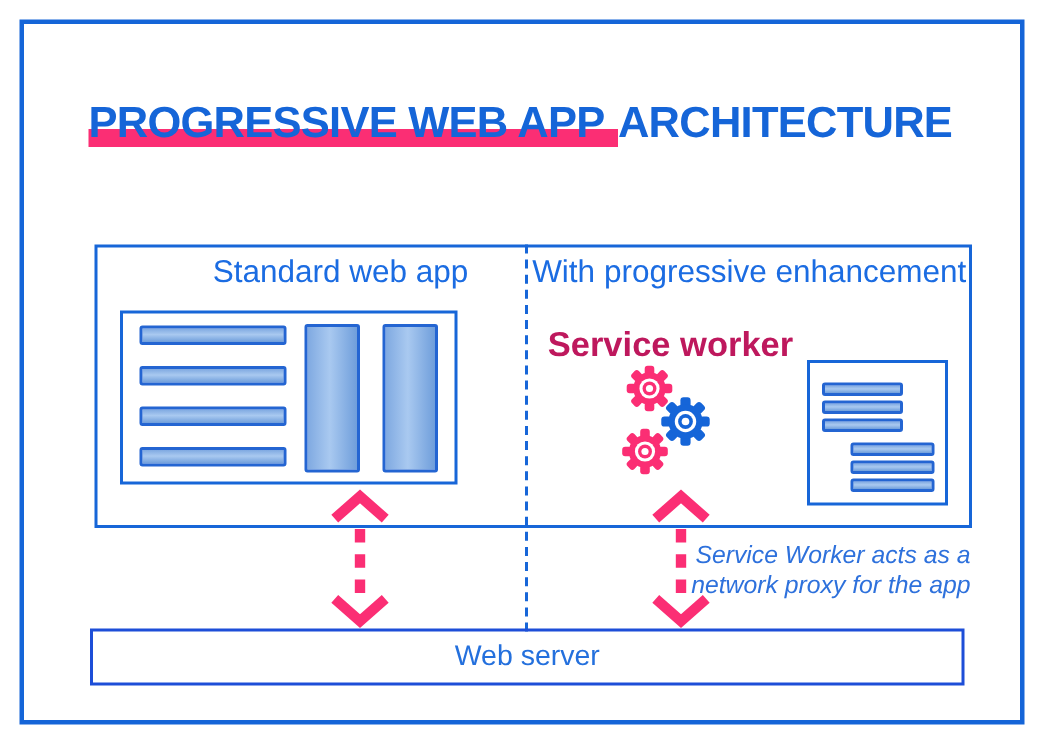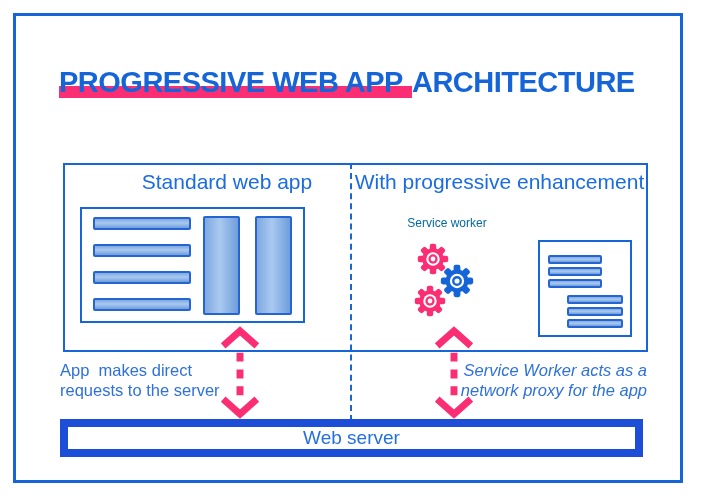--- a/index.html
+++ b/index.html
@@ -33,21 +33,21 @@
     left:63px;top:163px;width:585px;height:189px;box-sizing:border-box;
     border:2px solid #1766d8;
   }
   .divider{
     left:350px;top:163px;height:258px;width:0;
     border-left:2px dashed #1766d8;
   }
   .heading{font-size:21px;color:#1b6ce2;text-align:center;}
   .left-h{left:63px;top:170px;width:288px;margin-left:20px;}
   .right-h{left:351px;top:170px;width:297px;}
-  .label{font-size:12px;color:#0369a1;text-align:center;}
+  .label{font-size:23px;color:#be185d;text-align:center;font-weight:bold;}
   .sw-label{left:357px;top:216px;width:180px;}
   .cache-label{left:524px;top:216px;width:120px;}
   
   .wireframe{
     left:80px;top:207px;width:225px;height:116px;box-sizing:border-box;
     border:2px solid #1766d8;
   }
   .bar{
     position:absolute;box-sizing:border-box;border:2px solid #2465d2;border-radius:2px;
     background:linear-gradient(180deg,#7fa9e1 0%,#a9c9f0 45%,#6f9edb 100%);
@@ -80,21 +80,21 @@
   .arrow-right{left:432px;top:325px;}
   
   .caption{
     font-size:16.5px;line-height:20px;color:#2e71dc;white-space:pre-wrap;
   }
   .caption-left{left:60px;top:360px;text-align:left;}
   .caption-right{right:56px;top:360px;text-align:right;font-style:italic;}
   
   .server-box{
     left:60px;top:419px;width:583px;height:38px;box-sizing:border-box;
-    border:8px solid #1d4ed8;display:flex;align-items:center;justify-content:center;
+    border:2px solid #1d4ed8;display:flex;align-items:center;justify-content:center;
   }
   .server-label{font-size:19px;color:#2470dd;}
   .defs{position:absolute;width:0;height:0;overflow:hidden;}
 </style>
 </head>
 <body>
 
 <svg class="defs" aria-hidden="true">
   <defs>
     <symbol id="gear" viewBox="0 0 40 40">
@@ -162,22 +162,20 @@
     <div class="bar cbar cbot cb6"></div>
   </div>
 
   <svg class="layer arrow arrow-left">
       <use href="#dblarrow"></use>
     </svg>
   <svg class="layer arrow arrow-right">
       <use href="#dblarrow"></use>
     </svg>
 
-  <div class="layer caption caption-left">App  makes direct
-requests to the server</div>
   <div class="layer caption caption-right">Service Worker acts as a
 network proxy for the app</div>
 
   <div class="layer server-box">
     <span class="server-label">Web server</span>
   </div>
 
 </div>
 
 </body></html>

